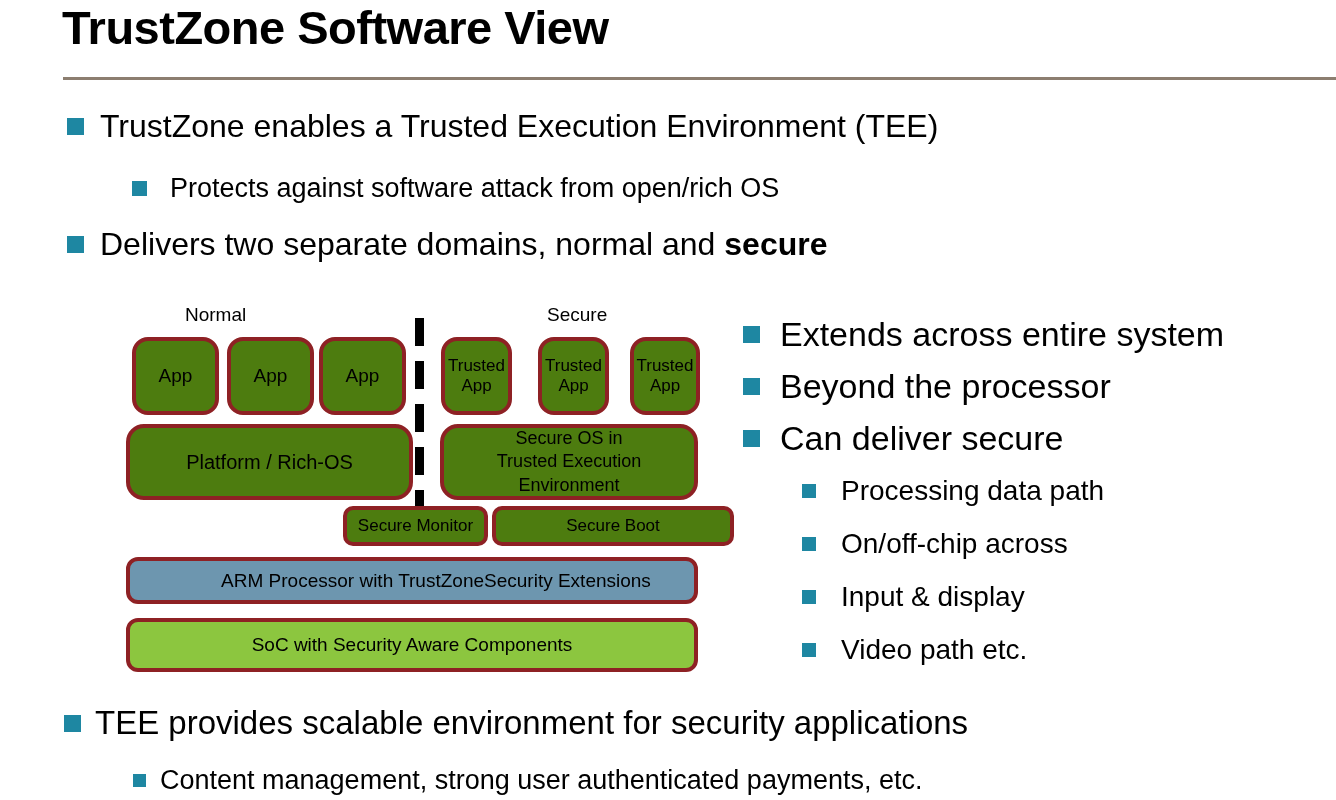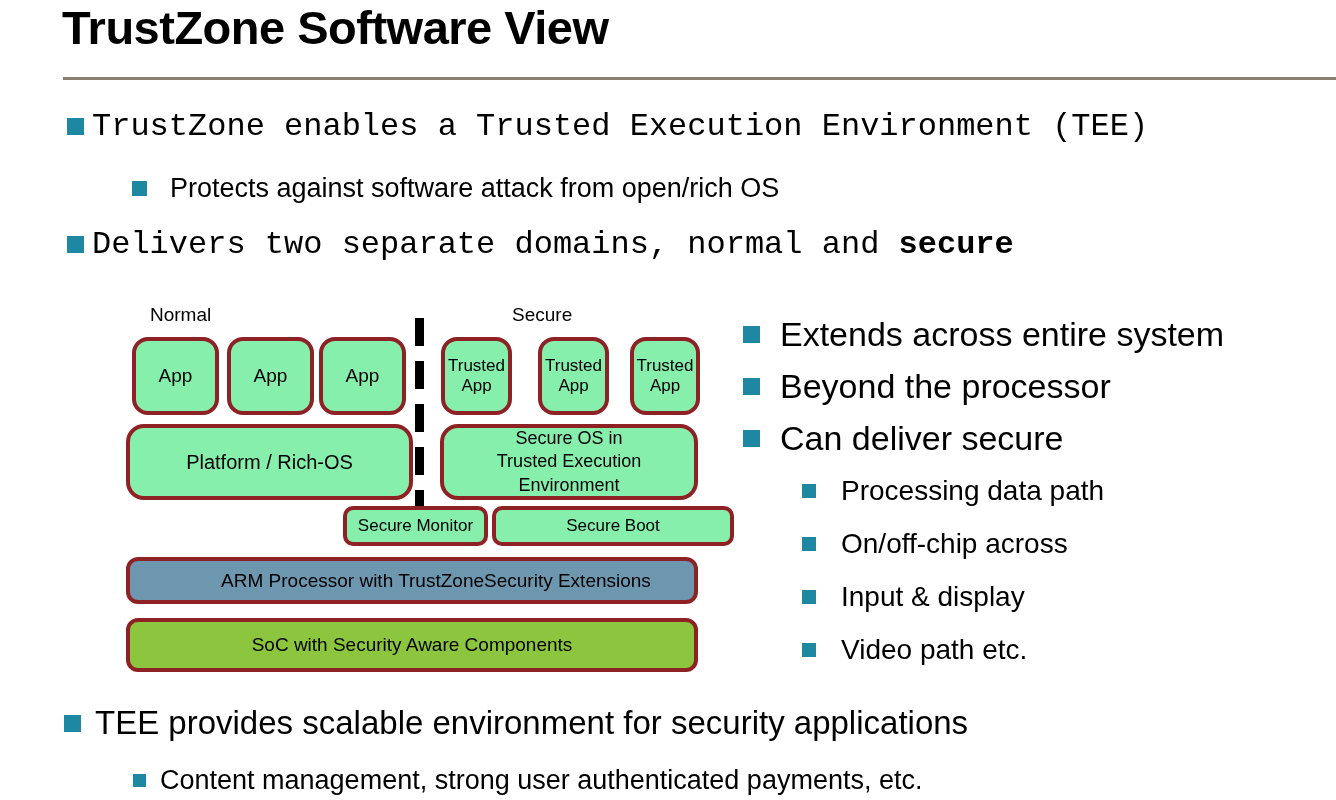--- a/index.html
+++ b/index.html
@@ -28,31 +28,31 @@
   .sq17 { width: 17px; height: 17px; }
   .sq15 { width: 15px; height: 15px; }
   .sq14 { width: 14px; height: 14px; }
   .sq13 { width: 13px; height: 13px; }
 
   .b-l1 { font-size: 32px; }
   .b-l2 { font-size: 27px; }
   .row-b1  { left: 67px;  top: 104px; height: 44px; }
   .row-b1s { left: 132px; top: 168px; height: 40px; }
   .row-b2  { left: 67px;  top: 222px; height: 44px; }
-  .row-b1 .label, .row-b2 .label { margin-left: 8px; white-space: nowrap; font-family: Liberation Mono, monospace; }
+  .row-b1 .label, .row-b2 .label { margin-left: 16px; white-space: nowrap; }
   .row-b1s .label { margin-left: 23px; white-space: nowrap; }
 
   
   .dbox {
     position: absolute; box-sizing: border-box;
-    border: 4px solid #8E2124; background: #86efac;
+    border: 4px solid #8E2124; background: #4d7c0f;
     display: flex; align-items: center; justify-content: center;
     text-align: center;
   }
-  .dlabel { position: absolute; font-size: 19px; }
+  .dlabel { position: absolute; font-size: 19px; margin-left: 35px; }
   .app-box { border-radius: 16px; font-size: 19px; }
   .ta-box  { border-radius: 16px; font-size: 17px; line-height: 1.18; padding: 0 4px; }
   .os-box  { border-radius: 18px; }
   .small-box { border-radius: 10px; font-size: 17px; }
   .bar-box { border-radius: 12px; font-size: 19px; }
   .arm-bar { background: #6D96AF; }
   .soc-bar { background: #8CC63F; }
   .dash-line {
     position: absolute; left: 415px; top: 318px; width: 9px; height: 188px;
     background: repeating-linear-gradient(to bottom, #000 0 28px, transparent 28px 43px);

